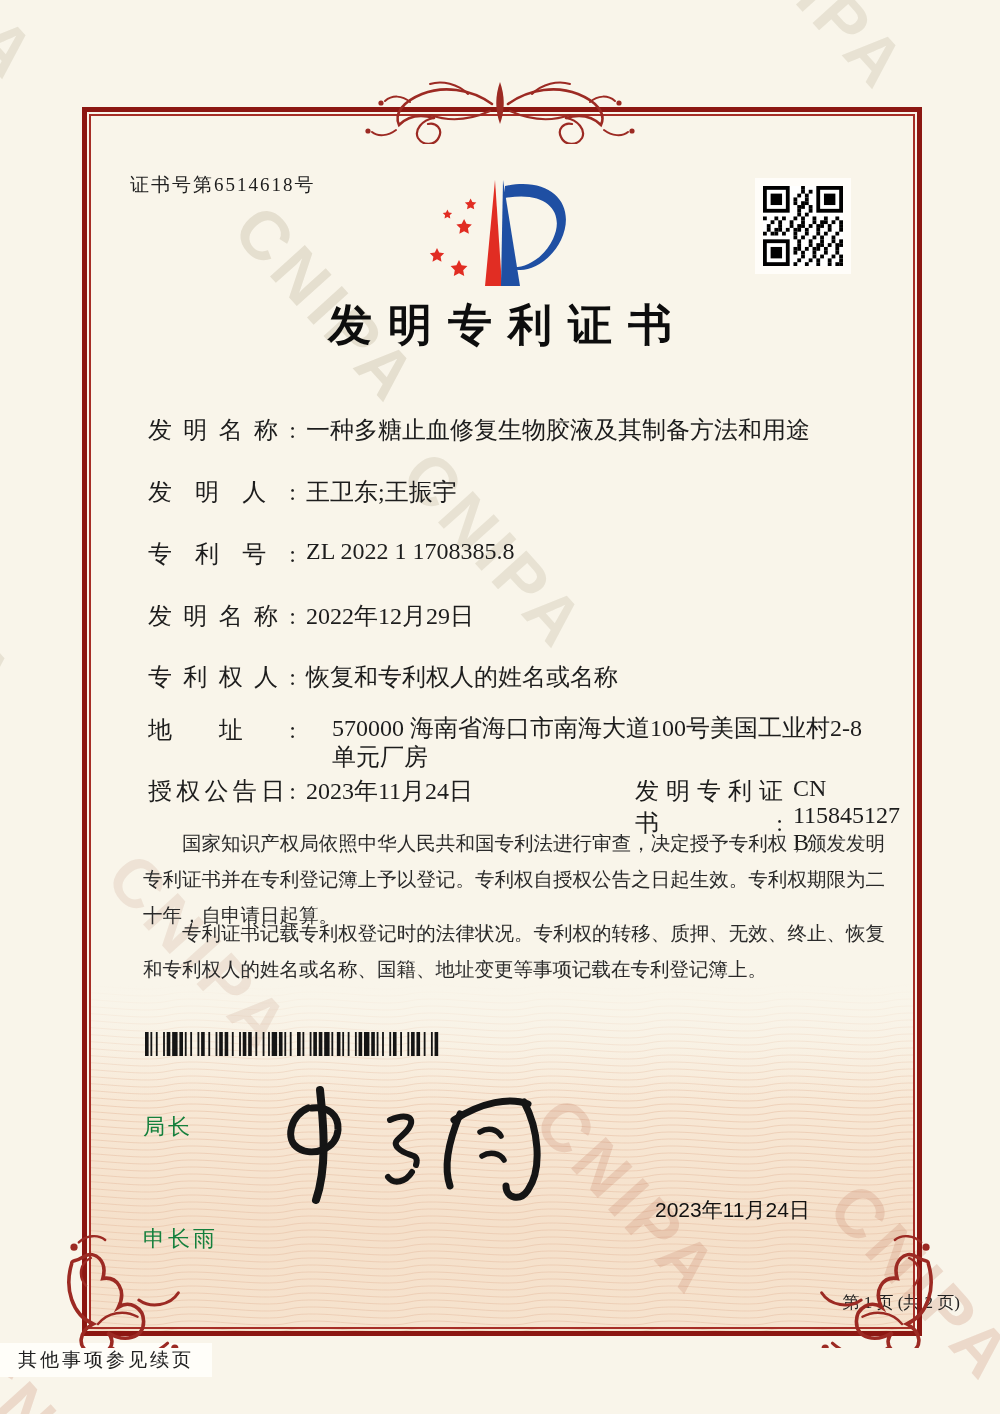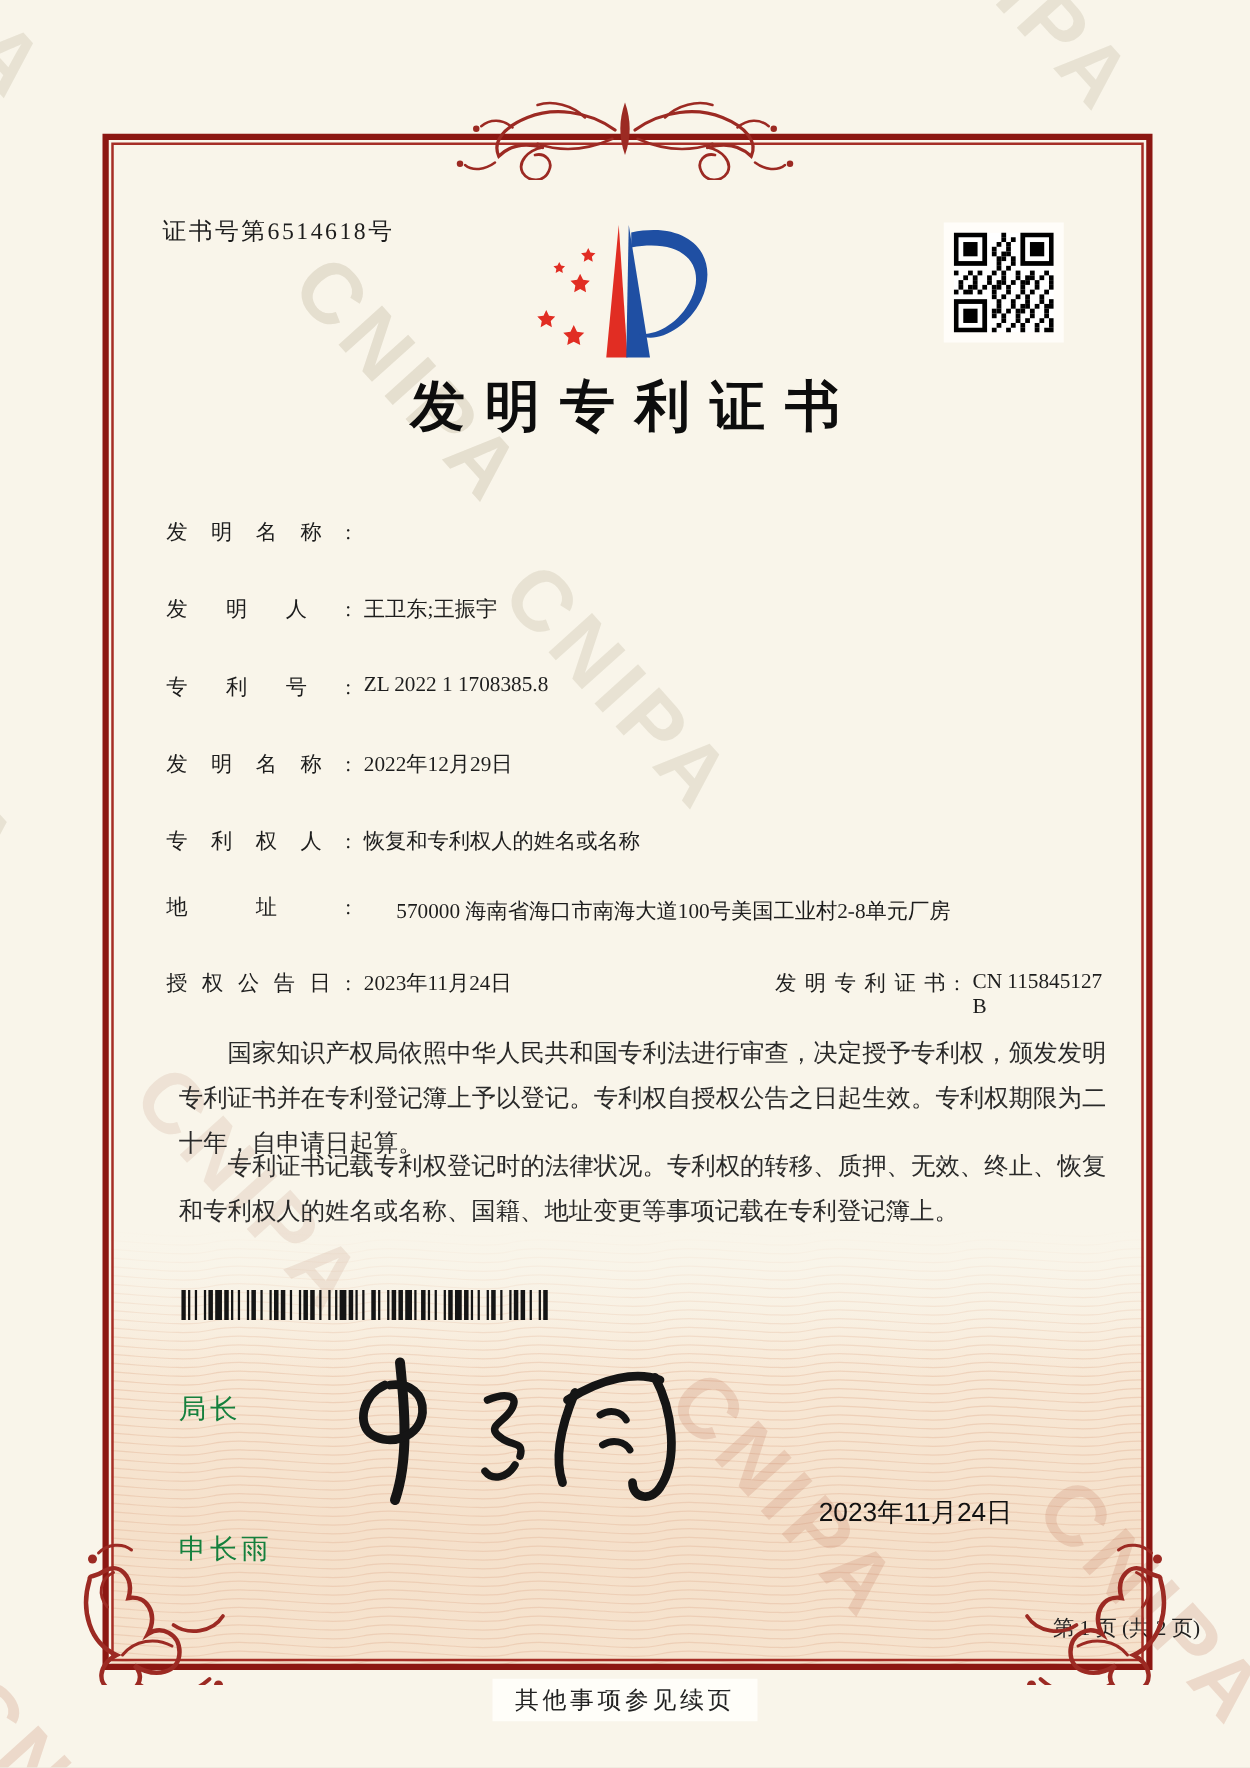--- a/index.html
+++ b/index.html
@@ -34,41 +34,41 @@
   
   .content{position:absolute;left:0;top:0;width:100%;height:100%;z-index:2;}
   .cert-no{position:absolute;left:130px;top:172px;font-size:19px;letter-spacing:2px;}
   .logo{position:absolute;left:425px;top:168px;width:160px;height:128px;}
   .qr-box{position:absolute;left:755px;top:178px;width:96px;height:96px;background:#fffdf9;
     display:flex;align-items:center;justify-content:center;}
   .title{
     position:absolute;left:0;right:0;top:296px;text-align:center;
     font-size:44px;font-weight:bold;letter-spacing:16px;text-indent:16px;color:#0d0d0d;
   }
-  .frow{position:absolute;left:133px;width:760px;font-size:17px;display:flex;align-items:flex-start;}
+  .frow{position:absolute;left:148px;width:760px;font-size:24px;display:flex;align-items:flex-start;}
   .flabel{
     display:inline-block;width:148px;flex:none;
     text-align:justify;text-align-last:justify;
   }
   .fvalue{margin-left:10px;display:inline-block;}
   .fvalue.addr{width:548px;line-height:29px;margin-left:36px;}
   .fpair2{position:absolute;left:487px;top:0;display:flex;}
   .para{
     position:absolute;left:143px;width:742px;font-size:19.5px;line-height:36px;
     text-indent:2em;color:#2a2a2a;text-align:justify;
   }
   .barcode{position:absolute;left:145px;top:1032px;}
   .director{position:absolute;left:143px;font-family:"Liberation Sans","DejaVu Sans",sans-serif;
     font-size:22px;letter-spacing:3px;color:#15803d;}
   .signature{position:absolute;left:262px;top:1068px;}
   .issue-date{position:absolute;left:655px;top:1196px;font-size:21px;
     font-family:"Liberation Sans","DejaVu Sans",sans-serif;color:#111;}
   .page-ind{position:absolute;left:0;right:40px;top:1291px;text-align:right;font-size:17px;color:#222;}
   .cont-note{
-    position:absolute;left:0;right:0;top:1343px;text-align:center;z-index:2;
+    position:absolute;left:0;right:0;top:1343px;text-align:left;z-index:2;
   }
   .cont-note span{
     display:inline-block;background:#fffef9;padding:4px 18px;font-size:19px;color:#222;
     letter-spacing:3px;
   }
 </style>
 </head>
 <body>
 
 <div class="page">
@@ -320,20 +320,21 @@
           <rect x="0" y="53.199999999999996" width="26.599999999999998" height="26.599999999999998" fill="#000"></rect>
           <rect x="3.8" y="57" width="19" height="19" fill="#fff"></rect>
           <rect x="7.6" y="60.8" width="11.399999999999999" height="11.399999999999999" fill="#000"></rect>
         </svg>
       </div>
 
     <div class="title">发明专利证书</div>
 
     <div class="frow" style="top:414px">
       <span class="flabel">发明名称:</span>
+      <span class="fvalue">一种多糖止血修复生物胶液及其制备方法和用途</span>
     </div>
     <div class="frow" style="top:476px">
       <span class="flabel">发明人:</span>
       <span class="fvalue">王卫东;王振宇</span>
     </div>
     <div class="frow" style="top:538px">
       <span class="flabel">专利号:</span>
       <span class="fvalue">ZL 2022 1 1708385.8</span>
     </div>
     <div class="frow" style="top:600px">

